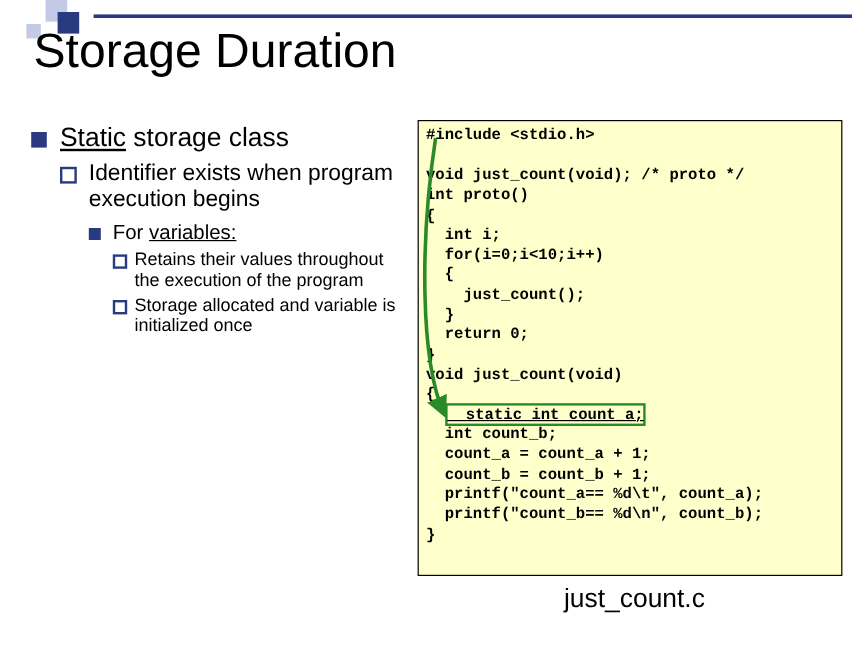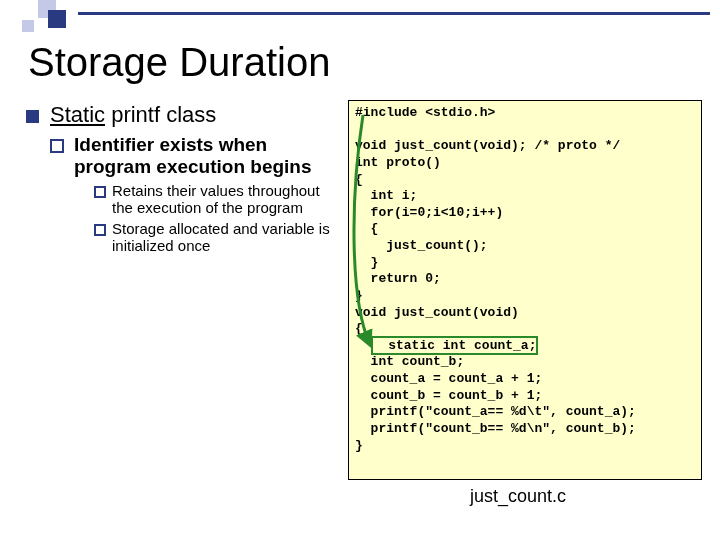--- a/index.html
+++ b/index.html
@@ -26,21 +26,21 @@
   .topbar .s2 { left: 48px; top: 10px; width: 18px; height: 18px; }
   .topbar .s3 { left: 22px; top: 20px; width: 12px; height: 12px; background: #c3c9e6; }
   .topbar .line {
     position: absolute;
     left: 78px; right: 10px; top: 12px;
     height: 3px;
     background: #2a3a80;
   }
   .title {
     position: absolute;
-    left: 28px; top: 40px;
+    left: 28px; top: 21px;
     font-size: 40px;
     color: #000;
   }
   .content {
     position: absolute;
     left: 24px; top: 102px;
     width: 320px;
     font-size: 22px;
     color: #000;
   }
@@ -51,21 +51,20 @@
     left: 2px; top: 8px;
     width: 13px; height: 13px;
     background: #2a3a80;
   }
   .b2 {
     position: relative;
     padding-left: 26px;
     margin-left: 24px;
     font-size: 19px;
     margin-top: 6px;
-    font-weight: bold;
   }
   .b2::before {
     content: "";
     position: absolute;
     left: 2px; top: 5px;
     width: 10px; height: 10px;
     border: 2px solid #2a3a80;
     background: #fff;
   }
   .b3 {
@@ -109,51 +108,55 @@
     font-size: 13px;
     font-weight: bold;
     color: #000;
     padding: 4px 6px;
     line-height: 1.28;
     white-space: pre;
   }
   .codebox span.hl1 {
     background: #ffffcc;
     border: 2px solid #2a8a2a;
+    text-decoration: underline;
   }
   .arrow-svg {
     position: absolute;
     left: 345px; top: 100px;
     width: 356px; height: 380px;
     pointer-events: none;
   }
   .caption {
     position: absolute;
     left: 470px; top: 486px;
-    font-size: 18px;
+    font-size: 22px;
     color: #000;
   }
 </style>
 </head>
 <body>
 
 <div class="topbar">
   <div class="sq s1"></div>
   <div class="sq s2"></div>
   <div class="sq s3"></div>
   <div class="line"></div>
 </div>
 
 <div class="title">Storage Duration</div>
 
 <div class="content">
   <div class="b1">
-    <span class="u">Static</span><span> printf class</span>
+    <span class="u">Static</span><span> storage class</span>
   </div>
   <div class="b2">Identifier exists when program execution begins</div>
+  <div class="b3">
+    <span>For </span><span class="u">variables:</span>
+  </div>
   <div class="b4">Retains their values throughout the execution of the program</div>
   <div class="b4">Storage allocated and variable is initialized once</div>
 </div>
 
 <div class="codebox"><span>#include &lt;stdio.h&gt;</span>
 <span></span>
 <span>void just_count(void); /* proto */</span>
 <span>int proto()</span>
 <span>{</span>
 <span>  int i;</span>

